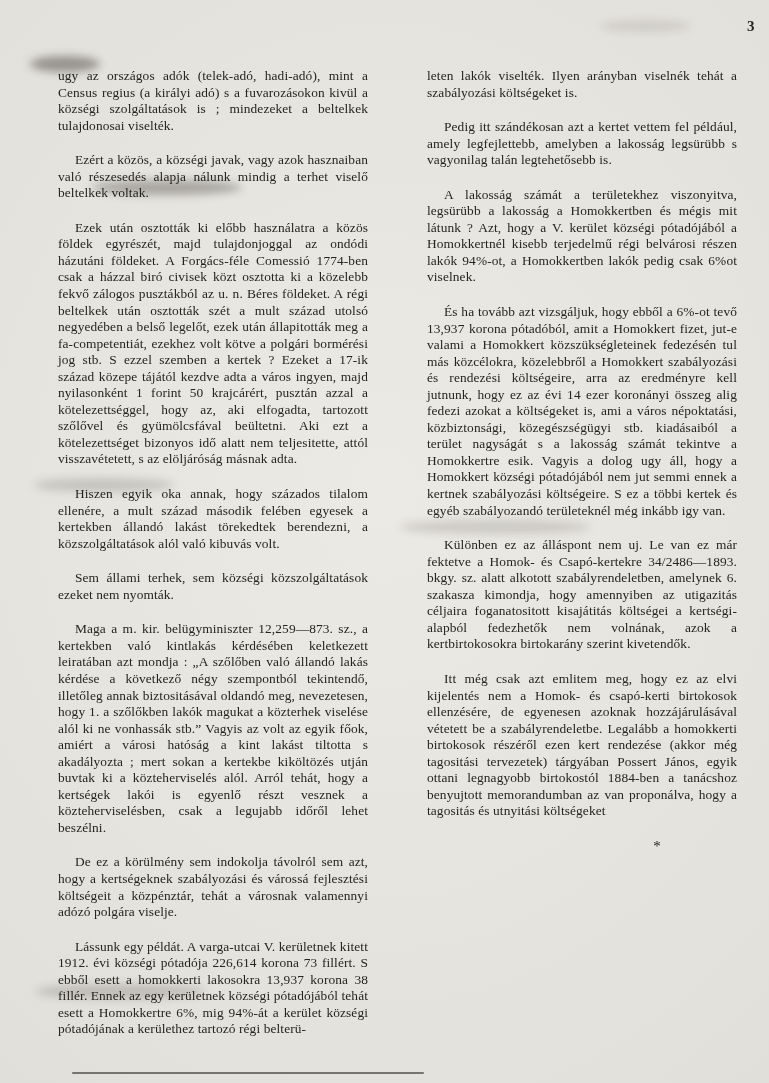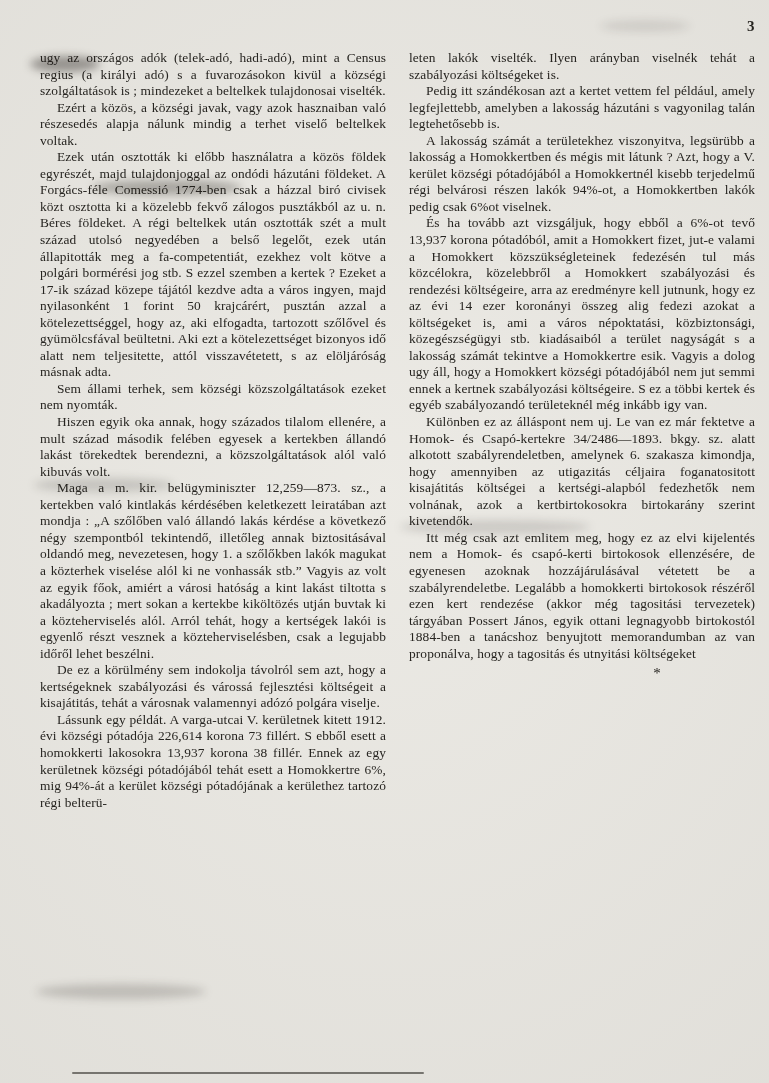--- a/index.html
+++ b/index.html
@@ -38,21 +38,21 @@
     gap: 23px;
   }
   .col {
     width: 346px;
     font-size: 13.4px;
     line-height: 16.55px;
     text-align: justify;
     letter-spacing: 0.1px;
   }
   .col p {
-    margin: 0;
+    margin: 18px;
     text-indent: 17px;
   }
   .col p.noindent {
     text-indent: 0;
   }
   .footnote-mark {
     text-indent: 0 !important;
     text-align: center;
     padding-left: 150px;
     font-size: 15px;
@@ -88,30 +88,30 @@
 <div class="page">
 
   <div class="page-number">3</div>
 
   <div class="columns">
 
     <div class="col">
       <p class="noindent">ugy az országos adók (telek-adó, hadi-adó), mint a Census regius (a királyi adó) s a fuvarozásokon kivül a községi szolgáltatások is ; mindezeket a beltelkek tulajdonosai viselték.</p>
       <p>Ezért a közös, a községi javak, vagy azok hasznaiban való részesedés alapja nálunk mindig a terhet viselő beltelkek voltak.</p>
       <p>Ezek után osztották ki előbb használatra a közös földek egyrészét, majd tulajdonjoggal az ondódi házutáni földeket. A Forgács-féle Comessió 1774-ben csak a házzal biró civisek közt osztotta ki a közelebb fekvő zálogos pusztákból az u. n. Béres földeket. A régi beltelkek után osztották szét a mult század utolsó negyedében a belső legelőt, ezek után állapitották meg a fa-competentiát, ezekhez volt kötve a polgári bormérési jog stb. S ezzel szemben a kertek ? Ezeket a 17-ik század közepe tájától kezdve adta a város ingyen, majd nyilasonként 1 forint 50 krajcárért, pusztán azzal a kötelezettséggel, hogy az, aki elfogadta, tartozott szőlővel és gyümölcsfával beültetni. Aki ezt a kötelezettséget bizonyos idő alatt nem teljesitette, attól visszavétetett, s az elöljáróság másnak adta.</p>
+      <p>Hiszen egyik oka annak, hogy százados tilalom ellenére, a mult század második felében egyesek a kertekben állandó lakást törekedtek berendezni, a közszolgáltatások alól való kibuvás volt.</p>
       <p>Sem állami terhek, sem községi közszolgáltatások ezeket nem nyomták.</p>
-      <p>Hiszen egyik oka annak, hogy százados tilalom ellenére, a mult század második felében egyesek a kertekben állandó lakást törekedtek berendezni, a közszolgáltatások alól való kibuvás volt.</p>
       <p>Maga a m. kir. belügyminiszter 12,259—873. sz., a kertekben való kintlakás kérdésében keletkezett leiratában azt mondja : „A szőlőben való állandó lakás kérdése a következő négy szempontból tekintendő, illetőleg annak biztositásával oldandó meg, nevezetesen, hogy 1. a szőlőkben lakók magukat a közterhek viselése alól ki ne vonhassák stb.” Vagyis az volt az egyik főok, amiért a városi hatóság a kint lakást tiltotta s akadályozta ; mert sokan a kertekbe kiköltözés utján buvtak ki a közteherviselés alól. Arról tehát, hogy a kertségek lakói is egyenlő részt vesznek a közteherviselésben, csak a legujabb időről lehet beszélni.</p>
-      <p>De ez a körülmény sem indokolja távolról sem azt, hogy a kertségeknek szabályozási és várossá fejlesztési költségeit a kisajátitás, tehát a városnak valamennyi adózó polgára viselje.</p>
+      <p>De ez a körülmény sem indokolja távolról sem azt, hogy a kertségeknek szabályozási és várossá fejlesztési költségeit a közpénztár, tehát a városnak valamennyi adózó polgára viselje.</p>
       <p>Lássunk egy példát. A varga-utcai V. kerületnek kitett 1912. évi községi pótadója 226,614 korona 73 fillért. S ebből esett a homokkerti lakosokra 13,937 korona 38 fillér. Ennek az egy kerületnek községi pótadójából tehát esett a Homokkertre 6%, mig 94%-át a kerület községi pótadójának a kerülethez tartozó régi belterü-</p>
     </div>
 
     <div class="col">
       <p class="noindent">leten lakók viselték. Ilyen arányban viselnék tehát a szabályozási költségeket is.</p>
-      <p>Pedig itt szándékosan azt a kertet vettem fel például, amely legfejlettebb, amelyben a lakosság házutáni s vagyonilag talán legtehetősebb is.</p>
+      <p>Pedig itt szándékosan azt a kertet vettem fel például, amely legfejlettebb, amelyben a lakosság legsürübb s vagyonilag talán legtehetősebb is.</p>
       <p>A lakosság számát a területekhez viszonyitva, legsürübb a lakosság a Homokkertben és mégis mit látunk ? Azt, hogy a V. kerület községi pótadójából a Homokkertnél kisebb terjedelmű régi belvárosi részen lakók 94%-ot, a Homokkertben lakók pedig csak 6%ot viselnek.</p>
       <p>És ha tovább azt vizsgáljuk, hogy ebből a 6%-ot tevő 13,937 korona pótadóból, amit a Homokkert fizet, jut-e valami a Homokkert közszükségleteinek fedezésén tul más közcélokra, közelebbről a Homokkert szabályozási és rendezési költségeire, arra az eredményre kell jutnunk, hogy ez az évi 14 ezer koronányi összeg alig fedezi azokat a költségeket is, ami a város népoktatási, közbiztonsági, közegészségügyi stb. kiadásaiból a terület nagyságát s a lakosság számát tekintve a Homokkertre esik. Vagyis a dolog ugy áll, hogy a Homokkert községi pótadójából nem jut semmi ennek a kertnek szabályozási költségeire. S ez a többi kertek és egyéb szabályozandó területeknél még inkább igy van.</p>
       <p>Különben ez az álláspont nem uj. Le van ez már fektetve a Homok- és Csapó-kertekre 34/2486—1893. bkgy. sz. alatt alkotott szabályrendeletben, amelynek 6. szakasza kimondja, hogy amennyiben az utigazitás céljaira foganatositott kisajátitás költségei a kertségi-alapból fedezhetők nem volnának, azok a kertbirtokosokra birtokarány szerint kivetendők.</p>
       <p>Itt még csak azt emlitem meg, hogy ez az elvi kijelentés nem a Homok- és csapó-kerti birtokosok ellenzésére, de egyenesen azoknak hozzájárulásával vétetett be a szabályrendeletbe. Legalább a homokkerti birtokosok részéről ezen kert rendezése (akkor még tagositási tervezetek) tárgyában Possert János, egyik ottani legnagyobb birtokostól 1884-ben a tanácshoz benyujtott memorandumban az van proponálva, hogy a tagositás és utnyitási költségeket</p>
       <p class="footnote-mark">*</p>
     </div>
 
   </div>
 
   <div class="smudge s1"></div>

